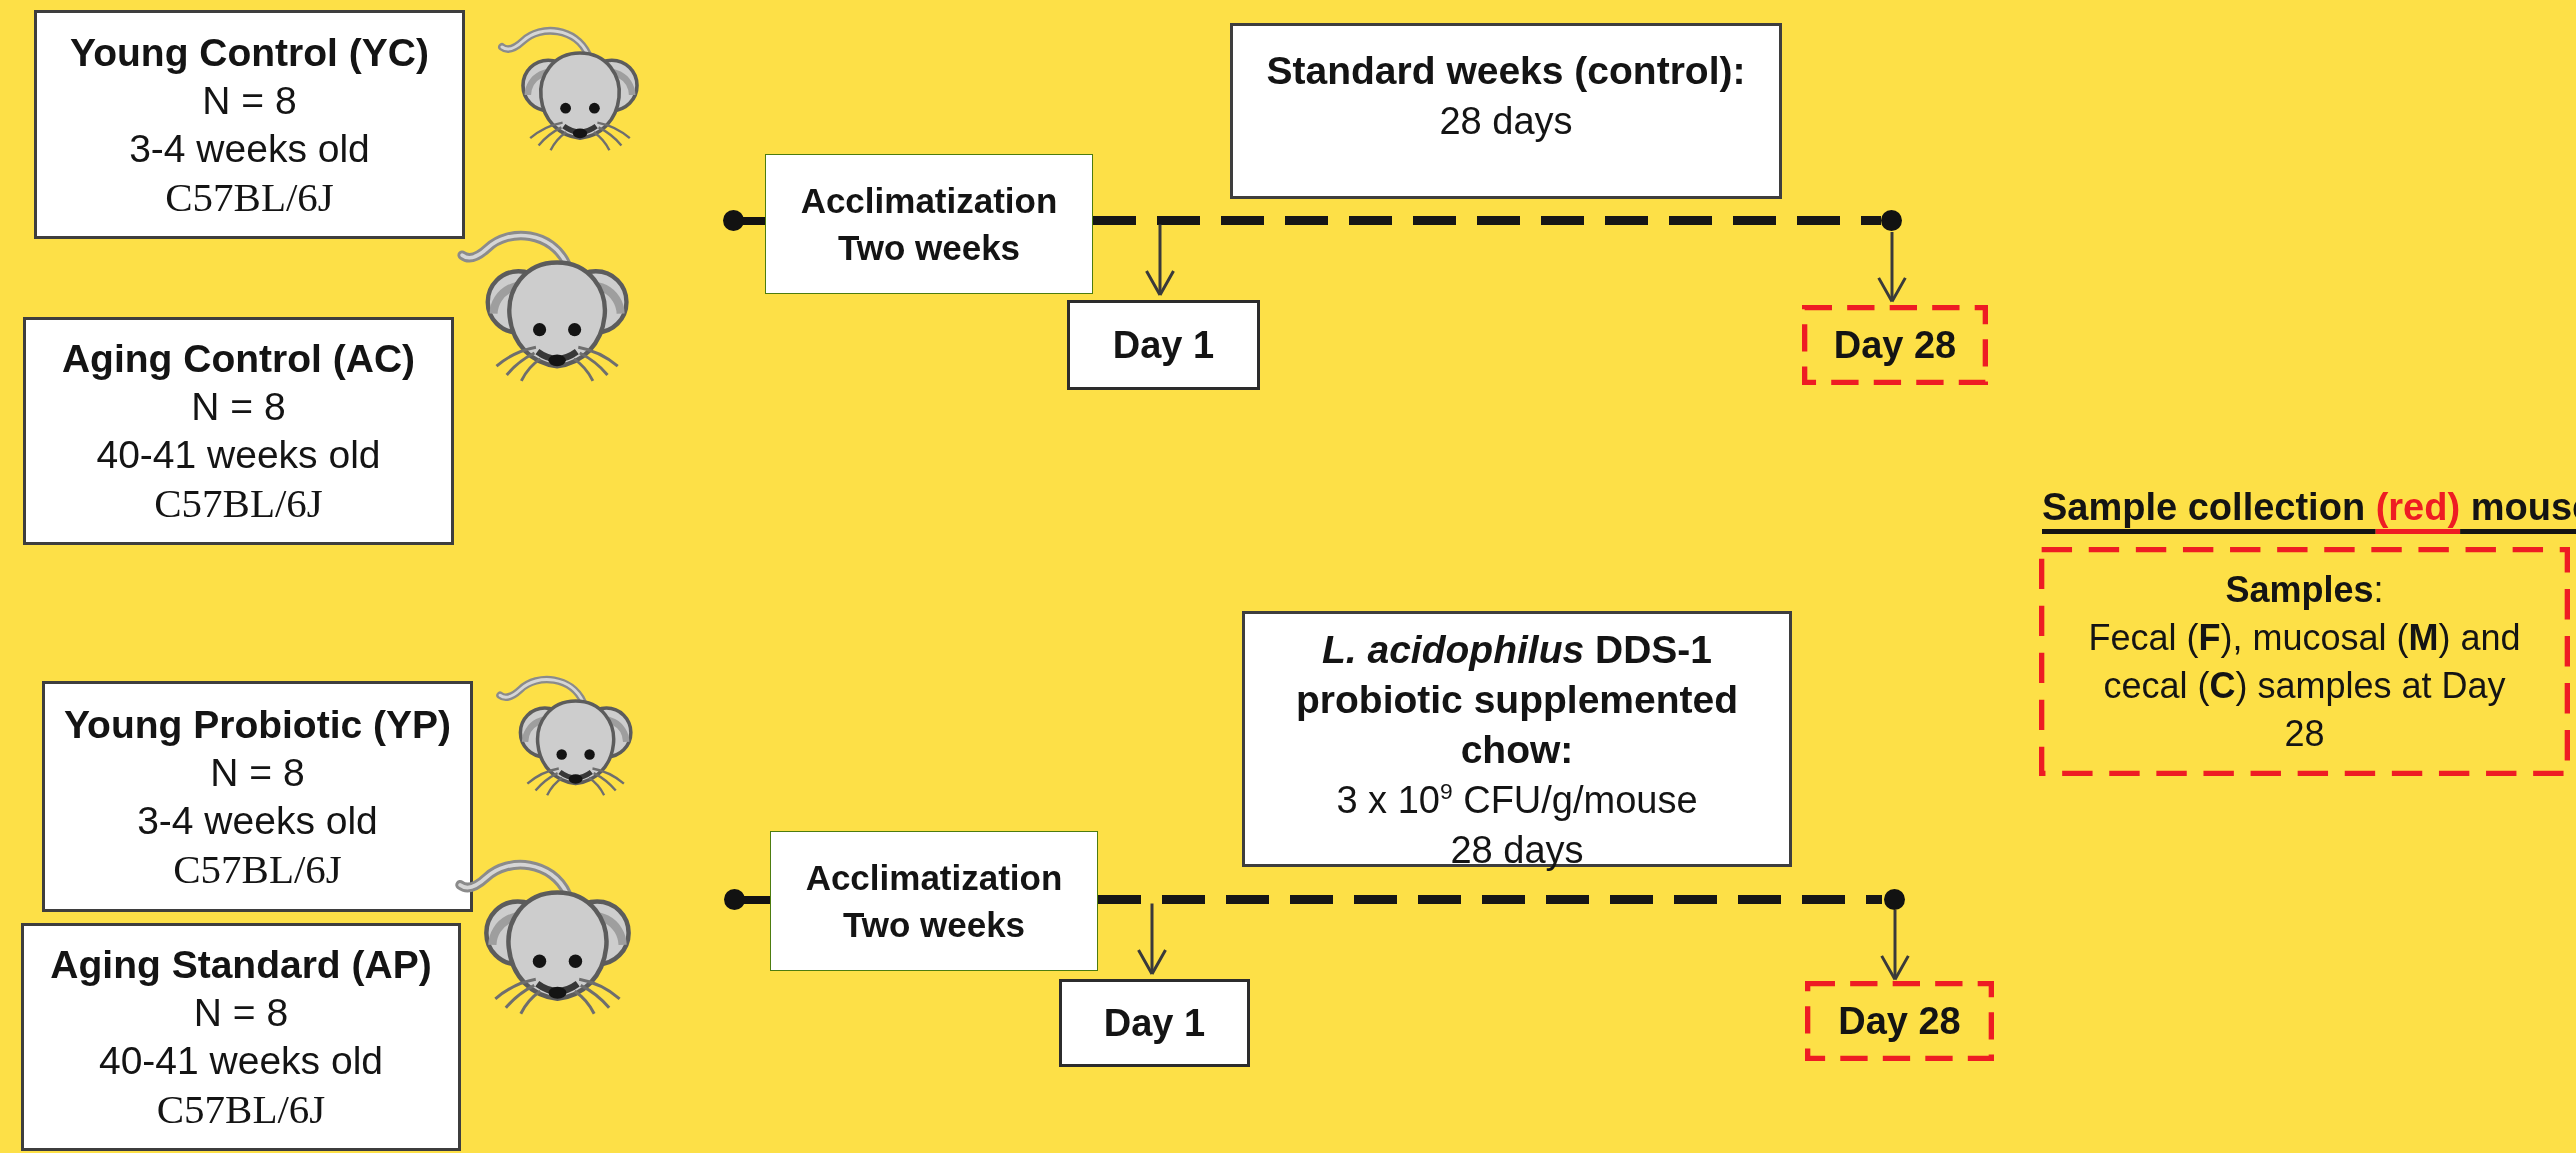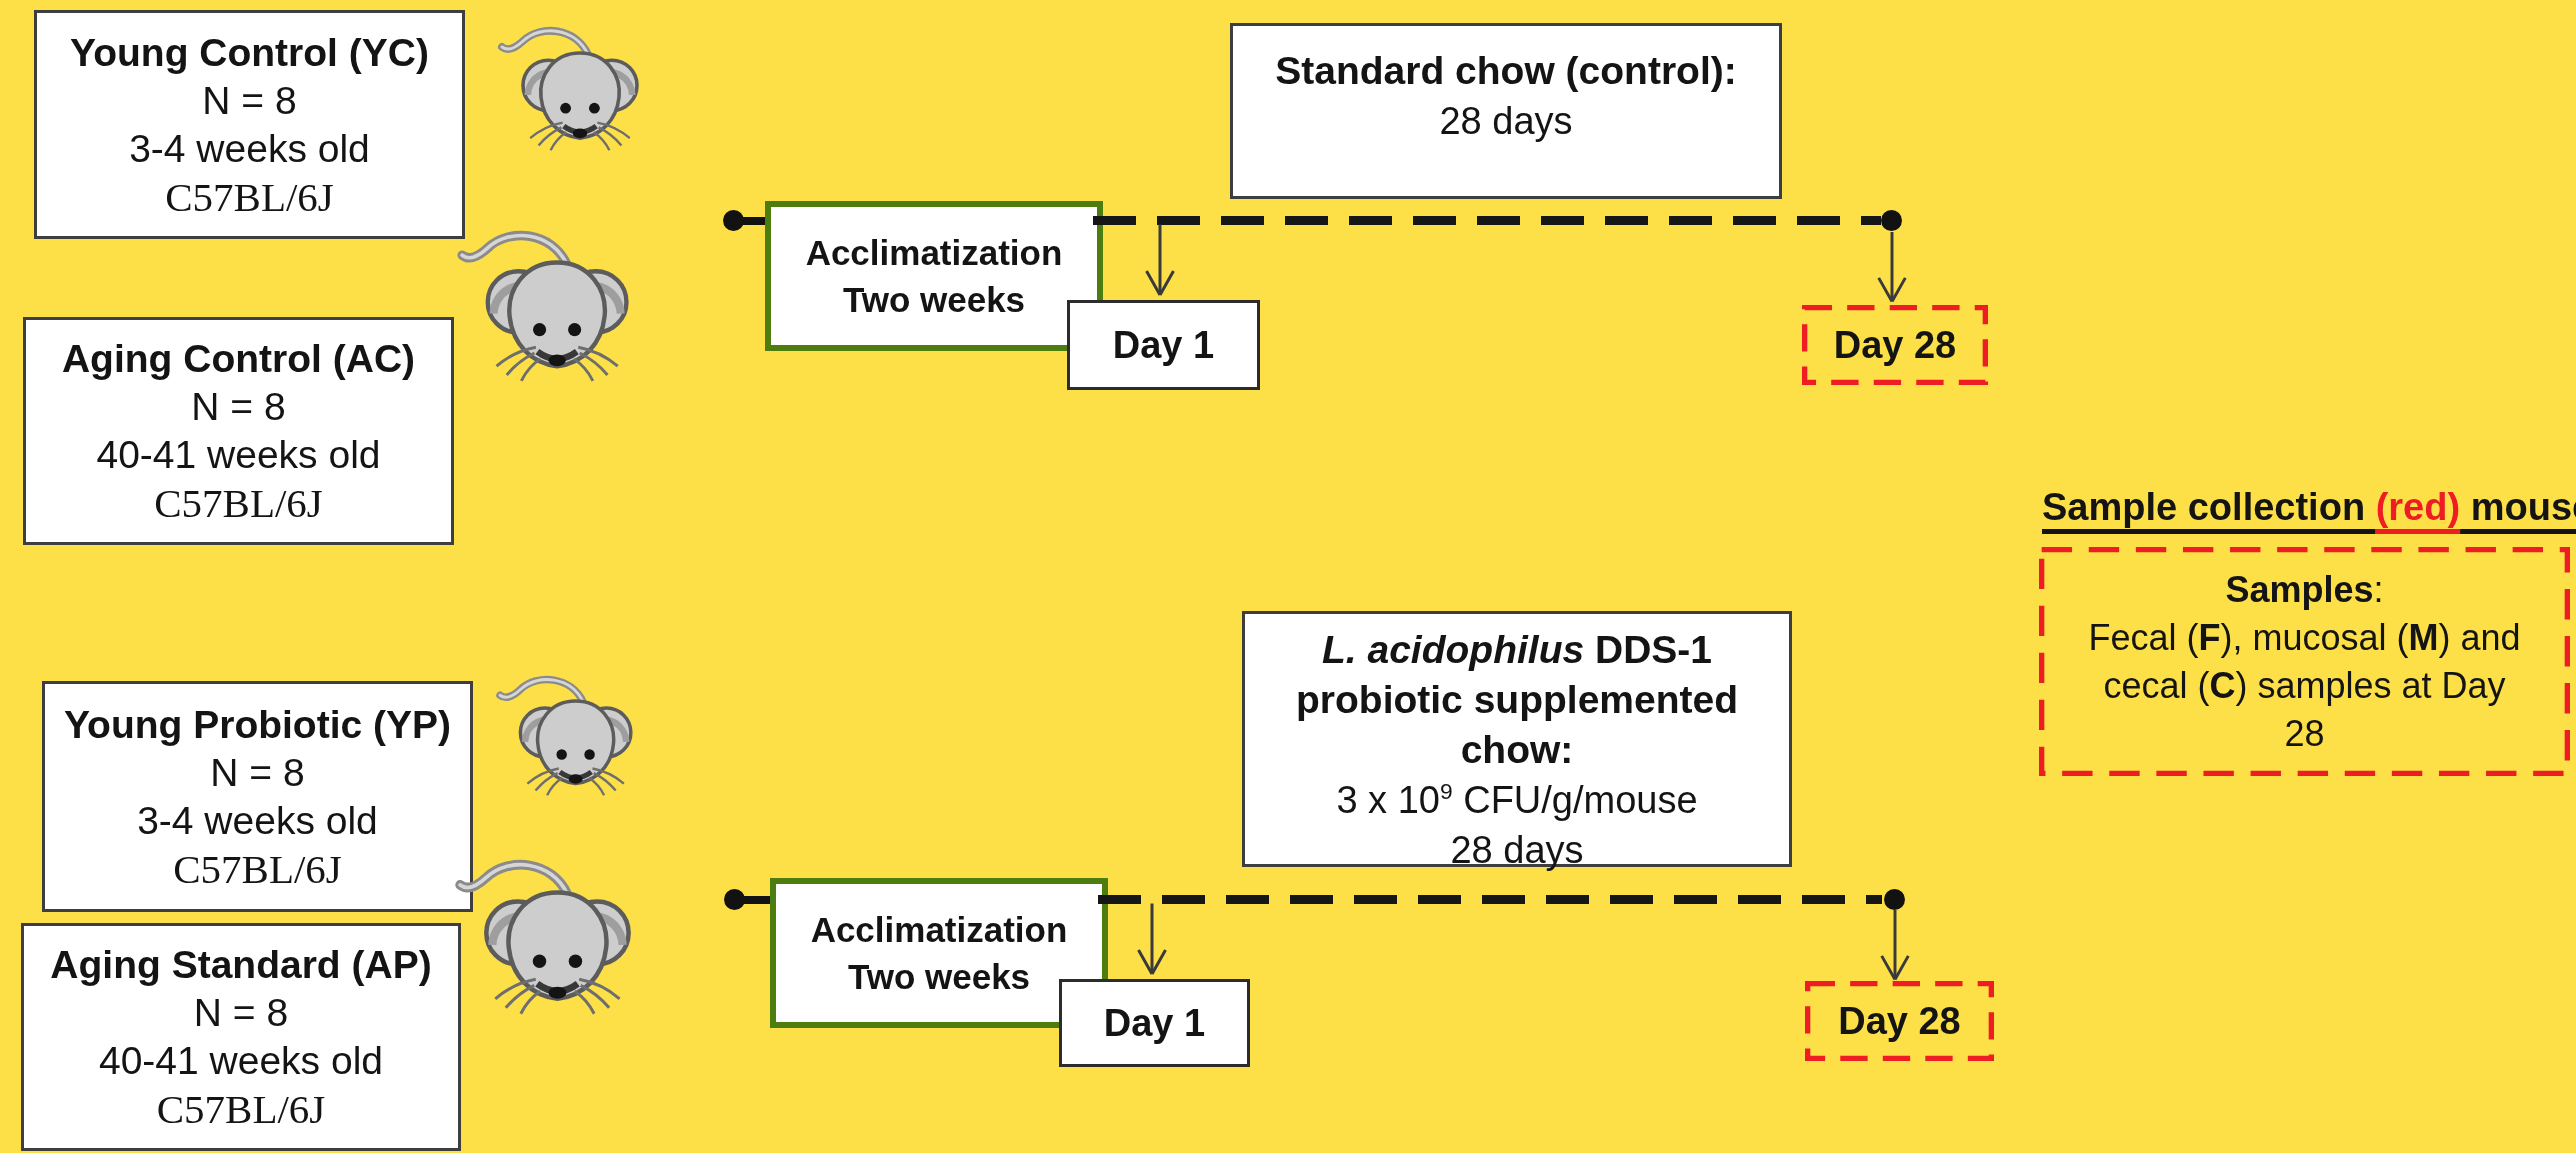--- a/index.html
+++ b/index.html
@@ -7,23 +7,23 @@
   #canvas{position:relative;width:2576px;height:1154px;background:#fde047;overflow:hidden;}
   .abs{position:absolute;}
 
   
   .gbox{border:3.8px solid #3e3e3e;background:#ffffff;display:flex;flex-direction:column;
         justify-content:center;align-items:center;text-align:center;line-height:48px;font-size:39px;}
   .gtitle{font-weight:bold;}
   .serif{font-family:"Liberation Serif", serif;font-size:41px;}
 
   
-  .tbox{border:6px solid #4d7c0f;background:#ffffff;display:flex;flex-direction:column;
+  .tbox{border:1px solid #4d7c0f;background:#ffffff;display:flex;flex-direction:column;
         justify-content:center;align-items:center;text-align:center;font-weight:bold;
-        font-size:35px;line-height:47px;margin-top:47px;}
+        font-size:35px;line-height:47px;}
   .daybox{border:3px solid #2c2c2c;background:#ffffff;display:flex;justify-content:center;
         align-items:center;font-weight:bold;font-size:38px;}
   .chowbox{border:3px solid #3e3e3e;background:#ffffff;text-align:center;}
   .chowline-b{font-weight:bold;font-size:39px;line-height:50px;}
   .chowline-r{font-size:38px;line-height:50px;}
   .ib{font-style:italic;font-weight:bold;}
   sup{font-size:0.6em;vertical-align:super;line-height:0;}
 
   
   .reddash{display:flex;justify-content:center;align-items:center;text-align:center;}
@@ -139,21 +139,21 @@
   <div class="abs dashline" style="left:1093px;top:216px;width:788px;height:9px;"></div>
 
   <svg class="abs" style="left:1142px;top:224px;" width="36" height="76" viewBox="0 0 48 100">
       <use href="#arrow-g"></use>
     </svg>
   <div class="abs daybox" style="left:1067px;top:300px;width:187px;height:84px;">
     <span>Day 1</span>
   </div>
 
   <div class="abs chowbox" style="left:1230px;top:23px;width:552px;height:176px;padding-top:20px;box-sizing:border-box;">
-    <div class="chowline-b">Standard chow (control):</div>
+    <div class="chowline-b">Standard weeks (control):</div>
     <div class="chowline-r">28 days</div>
   </div>
 
   <div class="abs dot" style="left:1881px;top:210px;width:21px;height:21px;"></div>
   <svg class="abs" style="left:1874px;top:232px;" width="36" height="74" viewBox="0 0 48 100">
       <use href="#arrow-g"></use>
     </svg>
 
   <div class="abs reddash" style="left:1802px;top:305px;width:186px;height:80px;">
     <svg viewBox="0 0 245 106" preserveAspectRatio="none">

